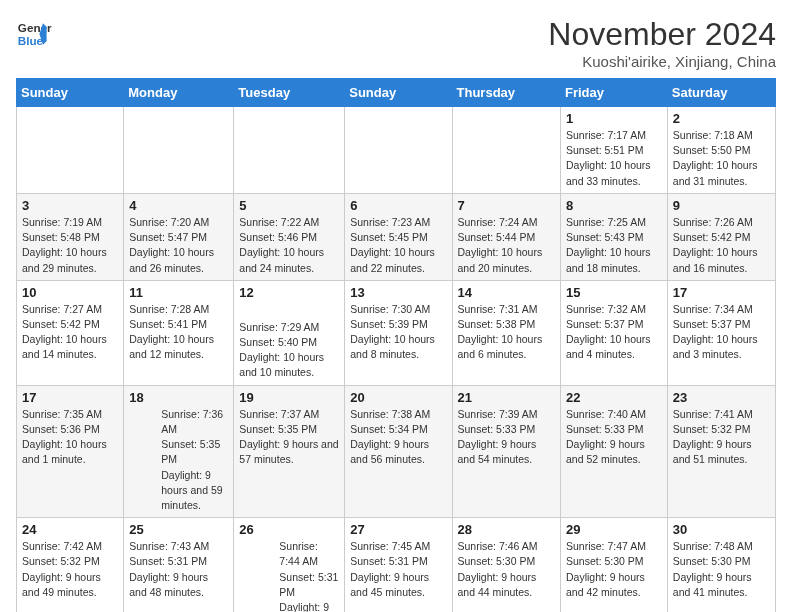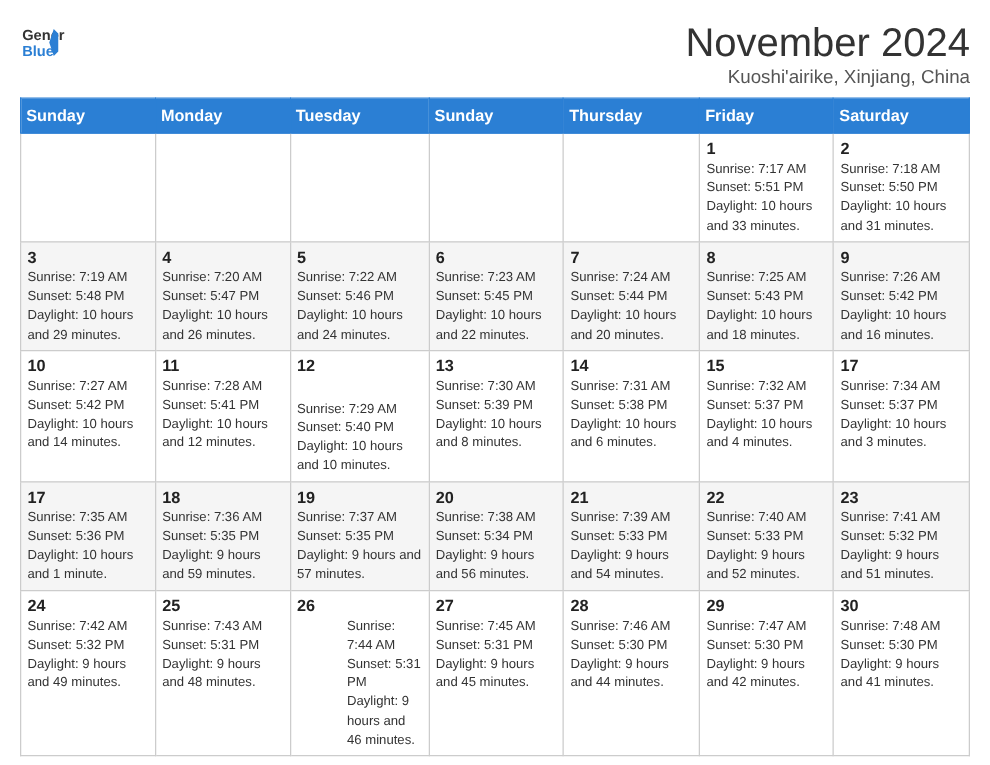--- a/index.html
+++ b/index.html
@@ -217,21 +217,21 @@
       </tr>
       <tr>
         <td>
           <span class="day-num">17</span>
           <div class="day-info" style="white-space: pre-line;">Sunrise: 7:35 AM
 Sunset: 5:36 PM
 Daylight: 10 hours and 1 minute.</div>
         </td>
         <td>
           <span class="day-num">18</span>
-          <div class="day-info" style="white-space: pre-line;">Sunrise: 7:36 AM
+          <div class="day-info" style="white-space: pre-line; margin-left: 32px;">Sunrise: 7:36 AM
 Sunset: 5:35 PM
 Daylight: 9 hours and 59 minutes.</div>
         </td>
         <td>
           <span class="day-num">19</span>
           <div class="day-info" style="white-space: pre-line;">Sunrise: 7:37 AM
 Sunset: 5:35 PM
 Daylight: 9 hours and 57 minutes.</div>
         </td>
         <td>

